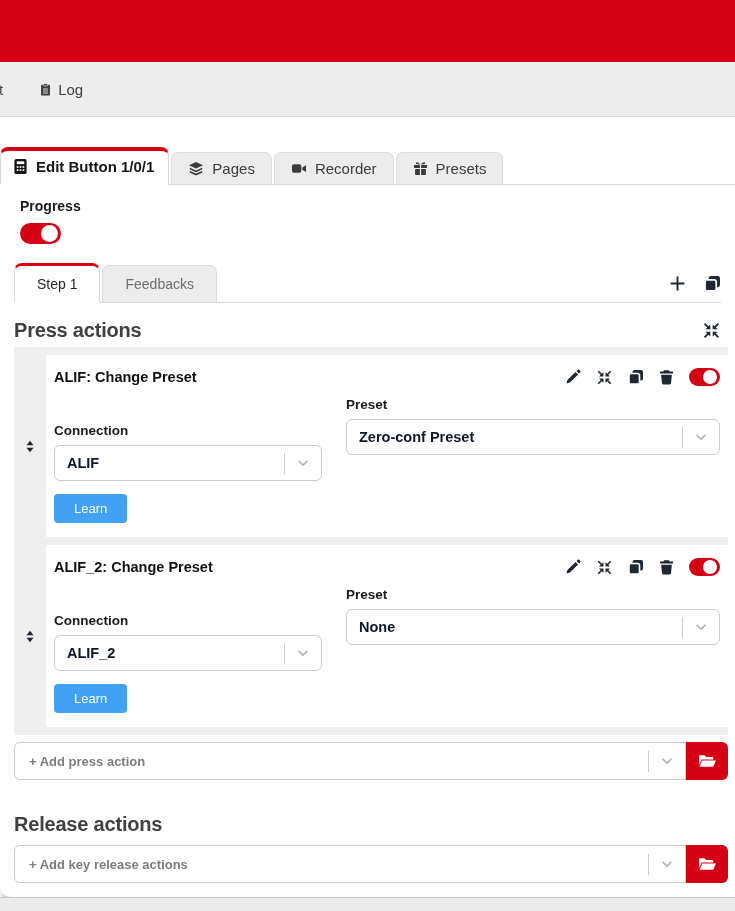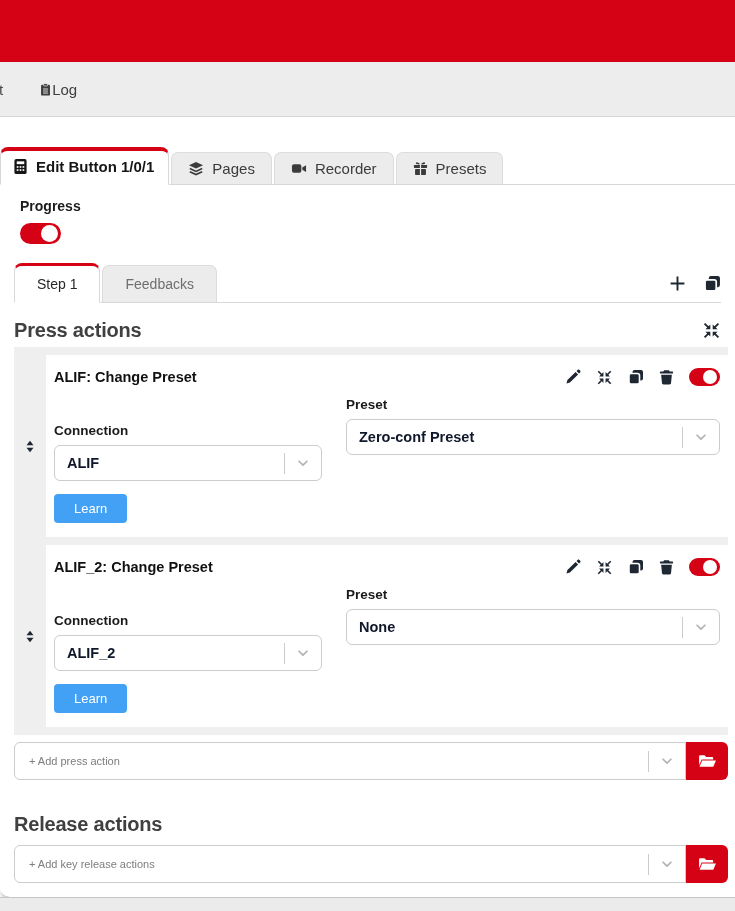--- a/index.html
+++ b/index.html
@@ -5,21 +5,21 @@
   * { box-sizing: border-box; margin: 0; padding: 0; }
   html,body { width:735px; height:911px; }
   body { font-family:"Liberation Sans", sans-serif; background:#fff; overflow:hidden; }
   .app { position:relative; width:735px; height:911px; background:#fff; overflow:hidden; }
 
   
   .red-bar { height:62px; background:#d50215; }
   .top-nav { height:55px; background:#ededed; border-bottom:1px solid #d6d6d6;
              display:flex; align-items:center; font-size:15px; color:#4a4a4a; }
   .top-nav .clipped { margin-left:-1px; }
-  .nav-item { display:flex; align-items:center; margin-left:36px; cursor:pointer; color:#3f3f3f; }
+  .nav-item { display:flex; align-items:center; gap:6px; margin-left:36px; cursor:pointer; color:#3f3f3f; }
 
   
   .main-tabs { display:flex; align-items:flex-end; margin-top:30px; border-bottom:1px solid #d8d8d8; padding-right:6px; }
   .tab { display:flex; align-items:center; gap:8px; cursor:pointer; white-space:nowrap; }
   .main-tabs .tab { font-size:15px; padding:7px 16px; background:#ececec; border:1px solid #dcdcdc;
                     border-bottom:none; border-radius:7px 7px 0 0; color:#3b3b3b; margin-right:2px; }
   .main-tabs .tab.active { background:#fff; border:1px solid #d8d8d8; border-bottom:1px solid #fff;
                     border-top:4px solid #d50215; border-radius:8px 8px 0 0; margin-bottom:-1px;
                     padding:7px 14px 9px 12px; color:#161616; font-weight:700; }
   .main-tabs .tab svg { flex:0 0 auto; }
@@ -67,21 +67,21 @@
   .selectbox .value { flex:1; padding-left:12px; font-weight:700; font-size:14.5px; color:#0f172a; }
   .sel-sep { width:1px; height:21px; background:#ccc; }
   .sel-caret { width:36px; display:flex; align-items:center; justify-content:center; }
   .learn-btn { margin-top:13px; display:inline-block; background:#42a1f5; color:#fff; font-size:13px;
                padding:7px 20px; border-radius:4px; border:none; cursor:pointer; font-family:inherit; }
 
   
   .add-row { display:flex; margin:7px 7px 0 14px; height:38px; }
   .add-select { flex:1; border:1px solid #ccc; border-radius:6px 0 0 6px; background:#fff;
                 display:flex; align-items:center; cursor:pointer; }
-  .add-select .ph { flex:1; padding-left:14px; font-weight:400; font-size:11px; color:#7d7d7d; }
+  .add-select .ph { flex:1; padding-left:14px; font-weight:700; font-size:13px; color:#7d7d7d; }
   .folder-btn { width:42px; background:#d50215; border:none; border-radius:0 6px 6px 0; color:#fff;
                 display:flex; align-items:center; justify-content:center; cursor:pointer; }
   .release-head { margin-top:33px; }
 
   
   .panel-bottom { position:absolute; left:0; right:0; bottom:14px; height:10px; background:#fff;
                   border-bottom-left-radius:10px; box-shadow:0 3px 4px -1px rgba(0,0,0,0.28); }
   .bottom-strip { position:absolute; left:0; right:0; bottom:0; height:14px; background:#ebebeb;
                   border-top:1px solid #c6c6c6; }
 </style>

